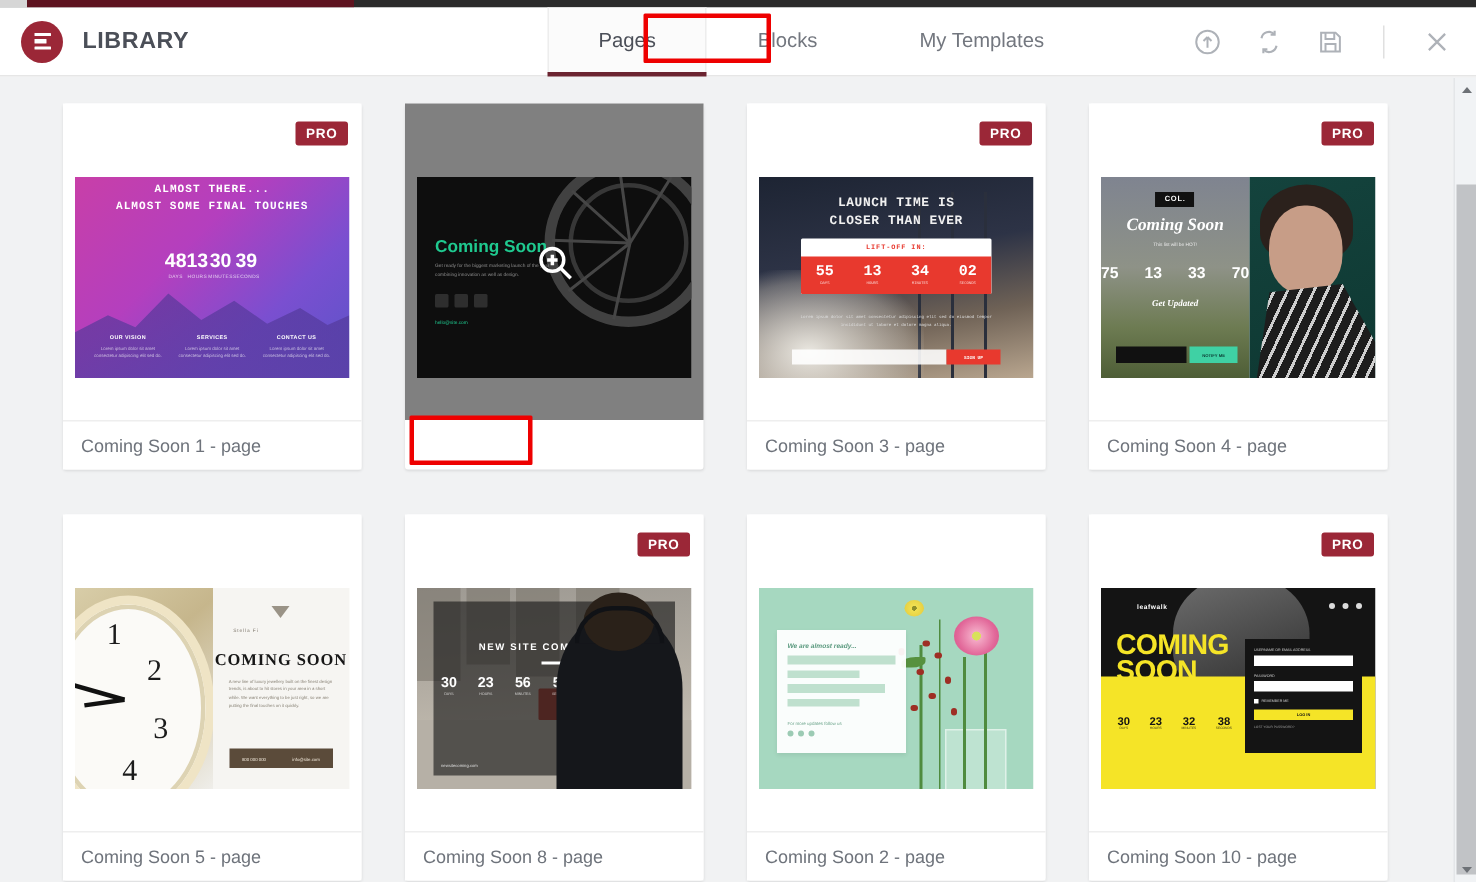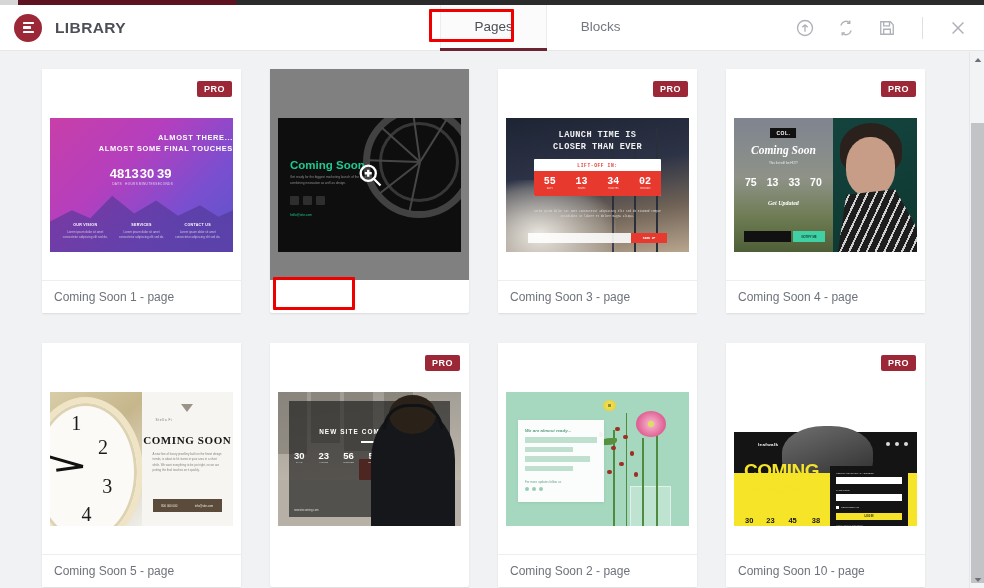--- a/index.html
+++ b/index.html
@@ -116,22 +116,22 @@
   
   .t { position:absolute; inset:0; }
 
   
   .t1 { background:linear-gradient(135deg,#c83fa8 0%,#b43fbe 38%,#7a4fd0 70%,#5a54c8 100%); }
   .t1 .mountain {
     position:absolute; left:0; right:0; bottom:0; height:60%;
     background:linear-gradient(to bottom, rgba(70,50,140,.55), rgba(90,60,160,.75));
     clip-path: polygon(0% 100%, 0% 62%, 12% 48%, 22% 58%, 34% 30%, 46% 52%, 58% 36%, 70% 55%, 82% 42%, 92% 56%, 100% 48%, 100% 100%);
   }
-  .t1 .hl { position:absolute; left:0; right:0; top:14px; text-align:right;
-    color:#fff; font-size:7.4px; font-weight:bold; letter-spacing:.7px; line-height:1.55; }
+  .t1 .hl { position:absolute; left:0; right:0; top:4px; text-align:center;
+    color:#fff; font-size:7.4px; font-weight:bold; letter-spacing:.7px; line-height:1.55;font-family:Liberation Mono, monospace; }
   .t1 .cd { position:absolute; left:0; right:0; top:48px; display:flex; justify-content:center; }
   .t1 .cd b { color:#fff; font-size:13px; font-weight:bold; display:block; text-align:center; }
   .t1 .cd s { display:block; color:rgba(255,255,255,.72); font-size:3.2px; text-align:center;
     text-decoration:none; letter-spacing:.3px; margin-top:1px; }
   .t1 .cols { position:absolute; left:10px; right:10px; bottom:12px; display:flex; justify-content:space-between; }
   .t1 .cols div { width:31%; text-align:center; }
   .t1 .cols h6 { color:#fff; font-size:3.6px; font-weight:bold; letter-spacing:.3px; }
   .t1 .cols p { color:rgba(255,255,255,.62); font-size:3px; line-height:1.7; margin-top:3px; }
 
   
@@ -178,21 +178,21 @@
   .t4 .right .hair { position:absolute; left:8%; top:4%; width:74%; height:38%;
     border-radius:50% 50% 36% 36%; background:#2b211c; }
   .t4 .right .body { position:absolute; left:0; bottom:0; width:100%; height:52%;
     background:repeating-linear-gradient(115deg,#1d1d1d 0 3px,#cfcfcf 3px 5px,#1d1d1d 5px 8px);
     clip-path: polygon(6% 100%, 16% 18%, 74% 10%, 100% 66%, 100% 100%); }
   .t4 .logo { position:absolute; left:50%; transform:translateX(-50%); top:10px;
     background:#111; color:#fff; font-size:5px; font-weight:bold; padding:2px 6px; letter-spacing:.5px; }
   .t4 .cs { position:absolute; left:0; right:0; top:26px; text-align:center; color:#fff;
     font-family:"Liberation Serif", serif; font-style:italic; font-size:11.5px; font-weight:bold; }
   .t4 .sub { position:absolute; left:0; right:0; top:43px; text-align:center; color:#e9e9e9; font-size:3.2px; }
-  .t4 .cd { position:absolute; left:0; right:0; top:58px; display:flex; justify-content:center; gap:10px; }
+  .t4 .cd { position:absolute; left:0; right:0; top:58px; display:flex; justify-content:space-between; gap:10px; }
   .t4 .cd b { color:#fff; font-size:10.5px; font-weight:bold; }
   .t4 .gu { position:absolute; left:0; right:0; top:82px; text-align:center; color:#fff;
     font-family:"Liberation Serif", serif; font-style:italic; font-weight:bold; font-size:6px; }
   .t4 .form { position:absolute; left:10px; right:8px; bottom:10px; display:flex; height:11px; gap:2px; }
   .t4 .form i { flex:1.5; background:#111; }
   .t4 .form b { flex:1; background:#3fd1a4; color:#0d4037; font-size:2.8px;
     display:flex; align-items:center; justify-content:center; }
 
   
   .t5 { display:flex; background:#f3f2ee; }
@@ -248,21 +248,21 @@
     background:rgba(255,255,255,.94); box-shadow:0 1px 3px rgba(0,0,0,.08); }
   .t7 .card7box h4 { color:#5b9a7f; font-size:4.4px; font-style:italic; margin:8px 0 0 7px; }
   .t7 .card7box .fld { margin:4px 7px 0 7px; height:5.5px; background:#bfe0ce; display:flex; }
   .t7 .card7box .fld.s { width:56%; }
   .t7 .card7box .fld.m { width:76%; }
   .t7 .card7box .note { color:#6aa38a; font-size:3px; margin:9px 0 0 7px; }
   .t7 .card7box .soc { display:flex; gap:3px; margin:3px 0 0 7px; }
   .t7 .card7box .soc i { width:4px; height:4px; border-radius:50%; background:#9ccbb4; display:block; }
 
   
-  .t8 { background:#141414;margin-top:40px; }
+  .t8 { background:#141414; }
   .t8 .face { position:absolute; left:26%; top:-6%; width:50%; height:62%;
     background:linear-gradient(160deg,#6f6f6f,#2a2a2a); border-radius:46% 46% 40% 40%; }
   .t8 .yellow { position:absolute; left:0; right:0; bottom:0; height:56%; background:#f5e427; }
   .t8 .brand { position:absolute; left:10px; top:10px; color:#fff; font-size:4.4px; font-weight:bold; letter-spacing:.4px; }
   .t8 .soc { position:absolute; right:9px; top:10px; display:flex; gap:5px; }
   .t8 .soc i { width:4px; height:4px; background:#dcdcdc; display:block; border-radius:50%; }
   .t8 h3 { position:absolute; left:10px; top:31px; color:#f5e427; font-size:19px;
     font-weight:bold; line-height:.88; letter-spacing:-.5px; }
   .t8 .cd { position:absolute; left:11px; top:84px; display:flex; gap:13px; }
   .t8 .cd b { color:#141414; font-size:7.5px; font-weight:bold; display:block; text-align:center; }
@@ -294,20 +294,21 @@
             <i></i>
             <i></i>
           </span>
       </div>
       <span class="brand-title">LIBRARY</span>
     </div>
 
     <div class="tabs">
       <div class="tab active">Pages</div>
       <div class="tab">Blocks</div>
+      <div class="tab">My Templates</div>
     </div>
 
     <div class="header-actions">
       <span class="hicon">
         <svg viewBox="0 0 24 24" fill="none" stroke="currentColor" stroke-width="1.6">
           <circle cx="12" cy="12" r="9"></circle>
             <path d="M12 16.5V8M12 8l-3.2 3.2M12 8l3.2 3.2"></path>
         </svg>
       </span>
       <span class="hicon">
@@ -558,20 +559,21 @@
                   <i></i>
                   <i></i>
                   <i></i>
                 </div>
               <div class="person">
                   <span class="phones"></span>
                 </div>
             </div>
           </div>
         </div>
+        <div class="card-footer">Coming Soon 8 - page</div>
       </div>
 
       <div class="card">
         <div class="thumb-wrap">
           <div class="thumb">
             <div class="t t7">
               <div class="vase">
                 <span class="glass"></span>
                 <span class="stem" style="left:28%;height:72%"></span>
                 <span class="stem" style="left:40%;height:84%"></span>
@@ -629,21 +631,21 @@
               <div class="cd">
                 <div>
                     <b>30</b>
                     <s>DAYS</s>
                   </div>
                 <div>
                     <b>23</b>
                     <s>HOURS</s>
                   </div>
                 <div>
-                    <b>45</b>
+                    <b>32</b>
                     <s>MINUTES</s>
                   </div>
                 <div>
                     <b>38</b>
                     <s>SECONDS</s>
                   </div>
               </div>
               <div class="panel">
                 <label>USERNAME OR EMAIL ADDRESS</label>
                 <div class="inp"></div>

